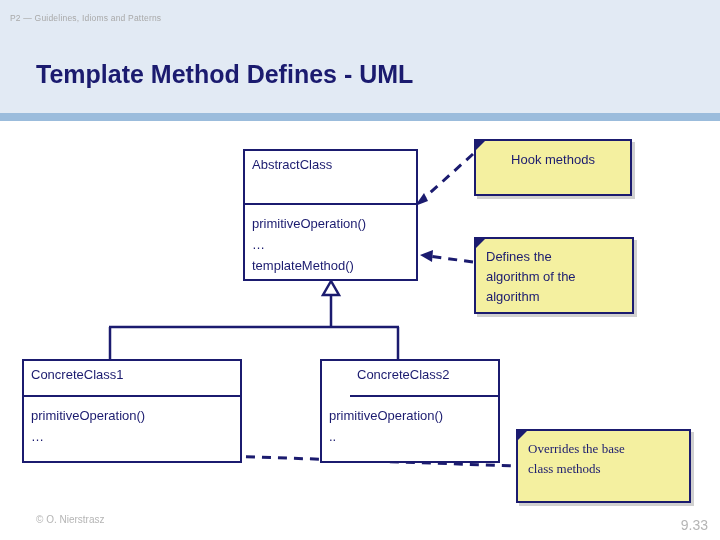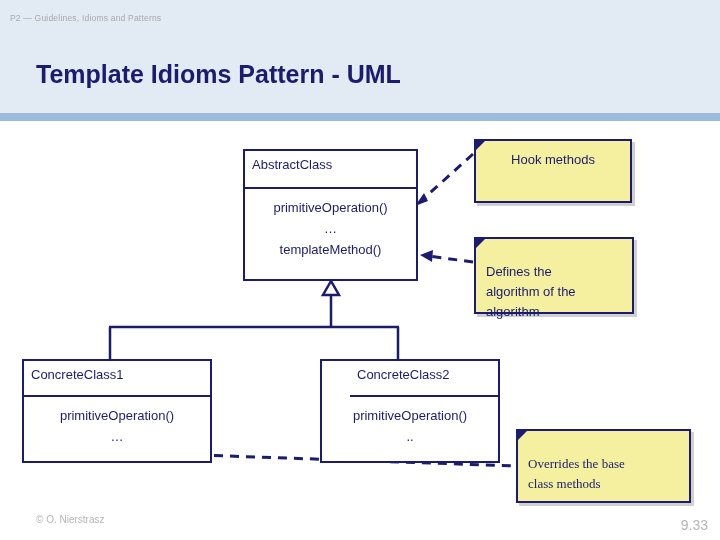--- a/index.html
+++ b/index.html
@@ -80,52 +80,51 @@
   }
   .uml-class .compartment-members {
     padding: 8px 7px 5px 7px;
     font-size: 13px;
     color: #1b1b6f;
     line-height: 21px;
     box-sizing: border-box;
   }
   .uml-class .member {
     white-space: nowrap;
-    text-align: center;
   }
 
   #class-abstract      { left: 243px; top: 28px;  width: 175px; height: 132px; }
-  #class-abstract .compartment-name    { height: 38px; }
-  #class-concrete1     { left: 22px;  top: 238px; width: 190px; height: 104px; }
+  #class-abstract .compartment-name    { height: 54px; }
+  #class-concrete1     { left: 22px;  top: 238px; width: 220px; height: 104px; }
   #class-concrete1 .compartment-name   { height: 36px; }
   #class-concrete2     { left: 320px; top: 238px; width: 180px; height: 104px; }
   #class-concrete2 .compartment-name   { height: 36px; margin-left: 28px; }
 
   
   .uml-note {
     position: absolute;
     background: #f4f0a0;
     border: 2px solid #1b1b6f;
     box-sizing: border-box;
     color: #1b1b6f;
     font-size: 13px;
     line-height: 20px;
-    padding: 23px 10px;
+    padding: 8px 10px;
     z-index: 4;
     box-shadow: 3px 3px 0 rgba(170,170,170,0.55);
   }
   .uml-note .note-fold {
     position: absolute;
     left: 0; top: 0;
     width: 0; height: 0;
     border-top: 9px solid #1b1b6f;
     border-right: 9px solid transparent;
   }
   #note-hook {
-    left: 474px; top: 18px; width: 158px; height: 64px;
+    left: 474px; top: 18px; width: 158px; height: 57px;
     text-align: center;
     line-height: 38px;
     padding: 0;
   }
   #note-skeleton {
     left: 474px; top: 116px; width: 160px; height: 77px;
   }
   #note-overrides {
     left: 516px; top: 308px; width: 175px; height: 74px; font-family: Liberation Serif, serif;
   }
@@ -146,21 +145,21 @@
     color: #b5b5b5;
     white-space: nowrap;
   }
 </style>
 </head>
 <body>
 
 <div id="slide-header"></div>
 <div id="header-rule"></div>
 <div id="kicker">P2 — Guidelines, Idioms and Patterns</div>
-<h1 id="page-title">Template Idioms Pattern - UML</h1>
+<h1 id="page-title">Template Method Defines - UML</h1>
 
 <div id="diagram">
 
   <svg id="connectors" viewBox="0 0 720 419" width="720" height="419" xmlns="http://www.w3.org/2000/svg">
 
     <g>
 
       <polygon points="331,160 323,174 339,174" fill="#ffffff" stroke="#1b1b6f" stroke-width="2.5"></polygon>
 
       <line x1="331" y1="174" x2="331" y2="206" stroke="#1b1b6f" stroke-width="2.5"></line>

